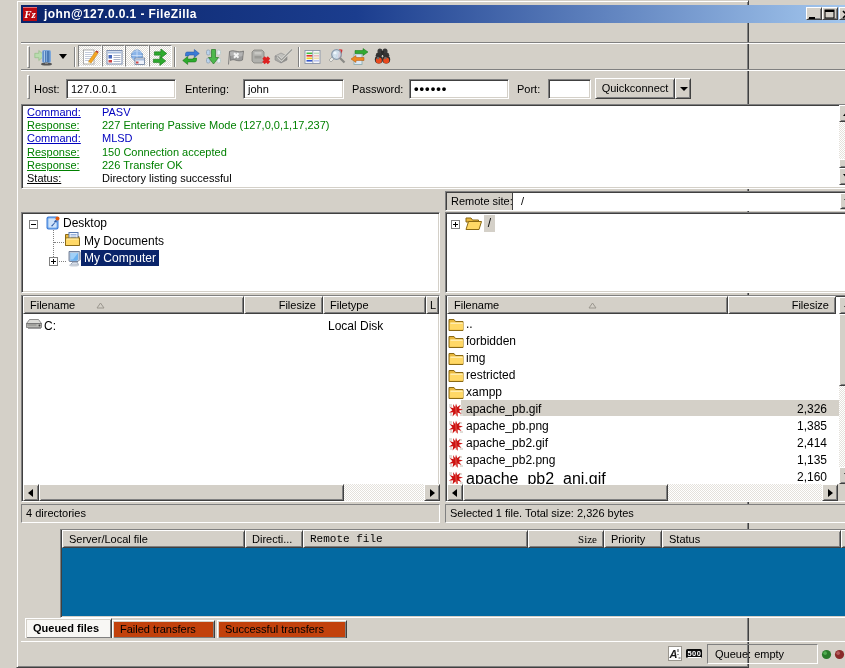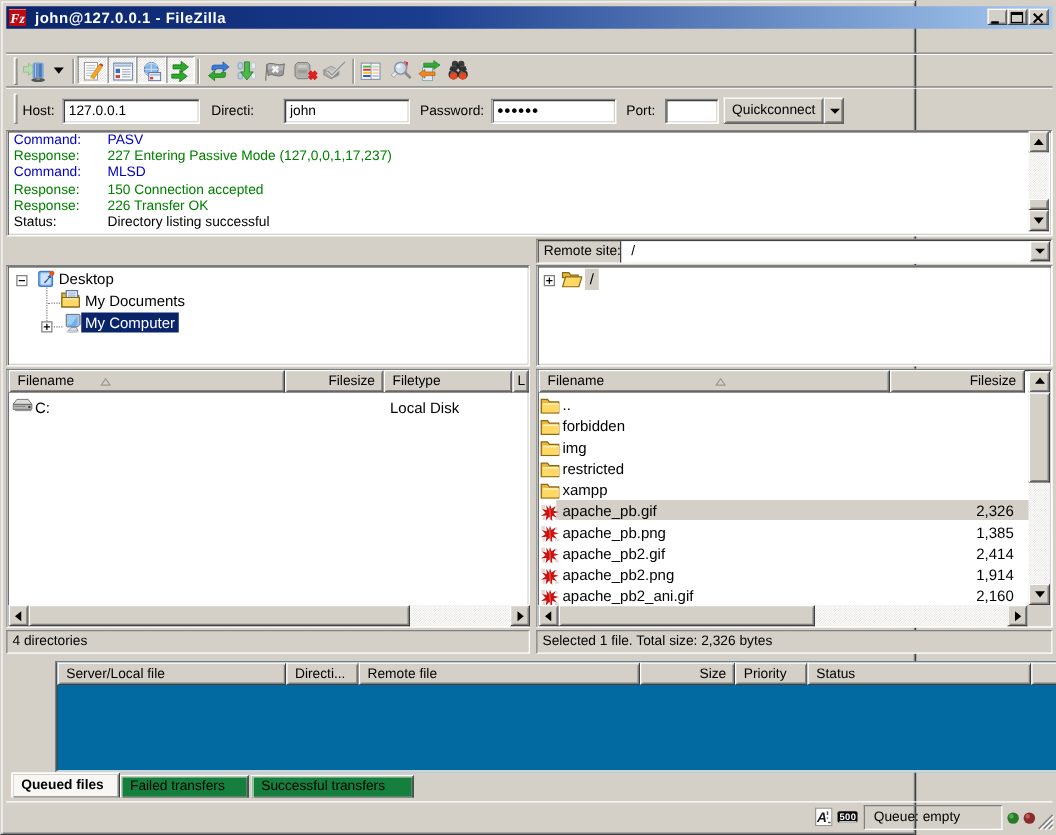--- a/index.html
+++ b/index.html
@@ -1,18 +1,18 @@
 <!DOCTYPE html>
 <html><head>
 <meta charset="utf-8">
 <style>
 * { margin:0; padding:0; box-sizing:border-box; }
 html,body { width:845px; height:668px; overflow:hidden; }
 body { font-family:"Liberation Sans", sans-serif; font-size:11px; background:#d4d0c8; -webkit-font-smoothing:antialiased; }
-#win { position:absolute; left:0; top:0; width:733px; height:668px; background:#d4d0c8;
+#win { position:absolute; left:16px; top:0; width:733px; height:668px; background:#d4d0c8;
   border:1px solid; border-color:#d4d0c8 #404040 #404040 #d4d0c8;
   box-shadow: inset 1px 1px 0 #fff, inset -1px -1px 0 #808080; }
 .abs { position:absolute; }
 .raised { background:#d4d0c8; border:1px solid; border-color:#fff #404040 #404040 #fff;
   box-shadow: inset 1px 1px 0 #d4d0c8, inset -1px -1px 0 #808080; }
 .sunkenthin { border:1px solid; border-color:#808080 #fff #fff #808080; }
 
 #titlebar { left:4px; top:4px; width:837px; height:18px;
   background:linear-gradient(90deg,#0a246a 0%,#1b3d8e 40%,#a6caf0 100%);
   color:#fff; font-weight:bold; font-size:12px; line-height:18px; }
@@ -44,21 +44,21 @@
   border:1px solid; border-color:#808080 #fff #fff #808080;
   box-shadow: inset 1px 1px 0 #404040, inset -1px -1px 0 #d4d0c8;
   font-size:11px; line-height:18px; padding-left:4px; color:#000; }
 #qcbtn { position:absolute; left:574px; top:7px; width:80px; height:21px; text-align:center; line-height:19px; }
 #qcdrop { position:absolute; left:654px; top:7px; width:16px; height:21px; }
 
 #logbox { left:4px; top:103px; width:837px; height:85px; background:#fff;
   border:1px solid; border-color:#808080 #fff #fff #808080;
   box-shadow: inset 1px 1px 0 #404040, inset -1px -1px 0 #d4d0c8; }
 .logline { position:absolute; left:5px; width:700px; height:14px; line-height:14px; }
-.loglabel { display:inline-block; width:75px; }
+.loglabel { display:inline-block; width:75px;text-decoration:underline; }
 .c-cmd { color:#0000bf; }
 .c-resp { color:#008000; }
 .c-status { color:#000; }
 
 .sb-btn { position:absolute; background:#d4d0c8; border:1px solid; border-color:#fff #404040 #404040 #fff;
   box-shadow: inset 1px 1px 0 #d4d0c8, inset -1px -1px 0 #808080; }
 .sb-track { position:absolute; background-color:#fff;
   background-image: linear-gradient(45deg,#e4e1db 25%,transparent 25%,transparent 75%,#e4e1db 75%), linear-gradient(45deg,#e4e1db 25%,transparent 25%,transparent 75%,#e4e1db 75%);
   background-size:2px 2px; background-position:0 0,1px 1px; }
 .sb-thumb { position:absolute; background:#d4d0c8; border:1px solid; border-color:#fff #404040 #404040 #fff;
@@ -69,21 +69,21 @@
 
 .whitebox { position:absolute; background:#fff; border:1px solid; border-color:#808080 #fff #fff #808080;
   box-shadow: inset 1px 1px 0 #404040, inset -1px -1px 0 #d4d0c8; }
 .hdrcell { position:absolute; top:0; height:18px; background:#d4d0c8;
   border:1px solid; border-color:#fff #404040 #404040 #fff;
   box-shadow: inset 1px 1px 0 #d4d0c8, inset -1px -1px 0 #808080;
   line-height:16px; padding-left:6px; color:#000; }
 .statusline { position:absolute; background:#d4d0c8; border:1px solid; border-color:#808080 #fff #fff #808080;
   line-height:16px; padding-left:4px; color:#000; }
 
-.tab { position:absolute; background:#15803d; border:1px solid; border-color:#fff #404040 #404040 #fff;
+.tab { position:absolute; background:#c2410c; border:1px solid; border-color:#fff #404040 #404040 #fff;
   box-shadow: inset 1px 1px 0 #d4d0c8, inset -1px -1px 0 #808080;
   border-bottom:none; text-align:left; padding-left:7px; }
 </style>
 </head>
 <body>
 <div id="win">
 
   <div id="titlebar" class="abs">
     <svg id="fzico" viewBox="0 0 14 14">
         <rect x="0" y="0" width="14" height="14" fill="#bb0a12"></rect>
@@ -216,21 +216,21 @@
       <circle cx="13.2" cy="12.5" r="3" fill="#e8491d"></circle>
       <circle cx="5" cy="10" r="1.2" fill="#6a6a6a"></circle>
       <circle cx="12.4" cy="10" r="1.2" fill="#6a6a6a"></circle>
     </svg>
   </div>
 
   <div id="quickbar" class="abs">
     <div class="grip" style="left:6px; top:4px; height:24px;"></div>
     <span class="qlabel" style="left:13px;">Host:</span>
     <div class="qbox" style="left:45px; width:110px;">127.0.0.1</div>
-    <span class="qlabel" style="left:164px;">Directi:</span>
+    <span class="qlabel" style="left:164px;">Entering:</span>
     <div class="qbox" style="left:222px; width:101px;">john</div>
     <span class="qlabel" style="left:331px;">Password:</span>
     <div class="qbox" style="left:388px; width:100px; letter-spacing:1px; font-weight:bold; font-size:13px;">••••••</div>
     <span class="qlabel" style="left:496px;">Port:</span>
     <div class="qbox" style="left:527px; width:43px;"></div>
     <div id="qcbtn" class="raised">Quickconnect</div>
     <div id="qcdrop" class="raised">
         <div class="arr" style="left:4px; top:8px; border-left:4px solid transparent; border-right:4px solid transparent; border-top:4px solid #000;"></div>
       </div>
   </div>
@@ -403,30 +403,30 @@
         <span class="abs" style="left:277px;top:121px;width:103px;text-align:right;font-size:12px;">2,414</span>
         <div class="abs" style="left:1px;top:139px;width:16px;height:13px;"><svg width="16" height="15" viewBox="0 0 16 15">
             <rect x="1" y="1" width="3" height="3" fill="#e0ddd8"></rect>
             <rect x="11" y="2" width="3" height="2" fill="#e0ddd8"></rect>
             <rect x="2" y="10" width="2" height="3" fill="#e0ddd8"></rect>
             <rect x="12" y="11" width="3" height="2" fill="#e0ddd8"></rect>
             <path d="M8 0.5 L9.2 4 L12.5 2 L10.8 5.6 L15 6.5 L10.9 7.8 L13.5 11 L9.6 9.6 L9.8 14 L7.4 10.4 L4.5 13.5 L5.2 9.3 L0.8 9.8 L4.4 7.2 L1.5 4 L5.5 5.2 L5 1 L7.2 4.2 z" fill="#cc1111"></path>
             <path d="M7.8 3.5 L8.3 13" stroke="#e87060" stroke-width="0.8"></path>
           </svg></div>
         <span class="abs" style="left:19px;top:138px;font-size:12px;">apache_pb2.png</span>
-        <span class="abs" style="left:277px;top:138px;width:103px;text-align:right;font-size:12px;">1,914</span>
+        <span class="abs" style="left:277px;top:138px;width:103px;text-align:right;font-size:12px;">1,135</span>
         <div class="abs" style="left:1px;top:156px;width:16px;height:13px;"><svg width="16" height="15" viewBox="0 0 16 15">
             <rect x="1" y="1" width="3" height="3" fill="#e0ddd8"></rect>
             <rect x="11" y="2" width="3" height="2" fill="#e0ddd8"></rect>
             <rect x="2" y="10" width="2" height="3" fill="#e0ddd8"></rect>
             <rect x="12" y="11" width="3" height="2" fill="#e0ddd8"></rect>
             <path d="M8 0.5 L9.2 4 L12.5 2 L10.8 5.6 L15 6.5 L10.9 7.8 L13.5 11 L9.6 9.6 L9.8 14 L7.4 10.4 L4.5 13.5 L5.2 9.3 L0.8 9.8 L4.4 7.2 L1.5 4 L5.5 5.2 L5 1 L7.2 4.2 z" fill="#cc1111"></path>
             <path d="M7.8 3.5 L8.3 13" stroke="#e87060" stroke-width="0.8"></path>
           </svg></div>
-        <span class="abs" style="left:19px;top:155px;font-size:12px;">apache_pb2_ani.gif</span>
+        <span class="abs" style="left:19px;top:155px;font-size:16px;">apache_pb2_ani.gif</span>
         <span class="abs" style="left:277px;top:155px;width:103px;text-align:right;font-size:12px;">2,160</span>
       </div>
 
     <div class="abs" style="left:393px; top:1px; width:17px; height:187px; background:#fff; background-image: linear-gradient(45deg,#e4e1db 25%,transparent 25%,transparent 75%,#e4e1db 75%), linear-gradient(45deg,#e4e1db 25%,transparent 25%,transparent 75%,#e4e1db 75%); background-size:2px 2px; background-position:0 0,1px 1px;">
       <div class="sb-btn" style="left:0px; top:0px; width:17px; height:17px;"></div>
       <div class="arr" style="left:5px; top:5px; border-left:4px solid transparent; border-right:4px solid transparent; border-bottom:5px solid #000;"></div>
       <div class="sb-thumb" style="left:0px; top:17px; width:17px; height:72px;"></div>
       <div class="sb-btn" style="left:0px; top:170px; width:17px; height:17px;"></div>
       <div class="arr" style="left:5px; top:176px; border-left:4px solid transparent; border-right:4px solid transparent; border-top:5px solid #000;"></div>
     </div>
@@ -440,22 +440,22 @@
     </div>
     <div class="abs" style="left:392px; top:188px; width:18px; height:17px; background:#d4d0c8;"></div>
   </div>
 
   <div class="statusline" style="left:4px; top:503px; width:419px; height:19px;">4 directories</div>
   <div class="statusline" style="left:428px; top:503px; width:413px; height:19px;">Selected 1 file. Total size: 2,326 bytes</div>
 
   <div class="whitebox" style="left:4px; top:528px; width:837px; height:89px; background:#0369a1;margin-left:39px;">
     <div class="hdrcell" style="left:1px; width:183px;">Server/Local file</div>
     <div class="hdrcell" style="left:184px; width:58px;">Directi...</div>
-    <div class="hdrcell" style="left:242px; width:225px;">Remote file</div>
-    <div class="hdrcell" style="left:467px; width:76px; text-align:right; padding-right:6px; padding-left:0;">Size</div>
+    <div class="hdrcell" style="left:242px; width:225px;font-family:Liberation Mono, monospace;">Remote file</div>
+    <div class="hdrcell" style="left:467px; width:76px; text-align:right; padding-right:6px; padding-left:0;font-family:Liberation Serif, serif;">Size</div>
     <div class="hdrcell" style="left:543px; width:58px;">Priority</div>
     <div class="hdrcell" style="left:601px; width:179px;">Status</div>
     <div class="hdrcell" style="left:780px; width:55px;"></div>
   </div>
 
   <div class="tab" style="left:8px; top:617px; width:87px; height:20px; background:#f8f7f4; font-weight:bold; line-height:19px; z-index:2;">Queued files</div>
   <div class="tab" style="left:95px; top:619px; width:103px; height:18px; line-height:17px;">Failed transfers</div>
   <div class="tab" style="left:200px; top:619px; width:130px; height:18px; line-height:17px;">Successful transfers</div>
 
   <div class="abs" style="left:4px; top:640px; width:837px; height:24px; border-top:1px solid #fff;">

